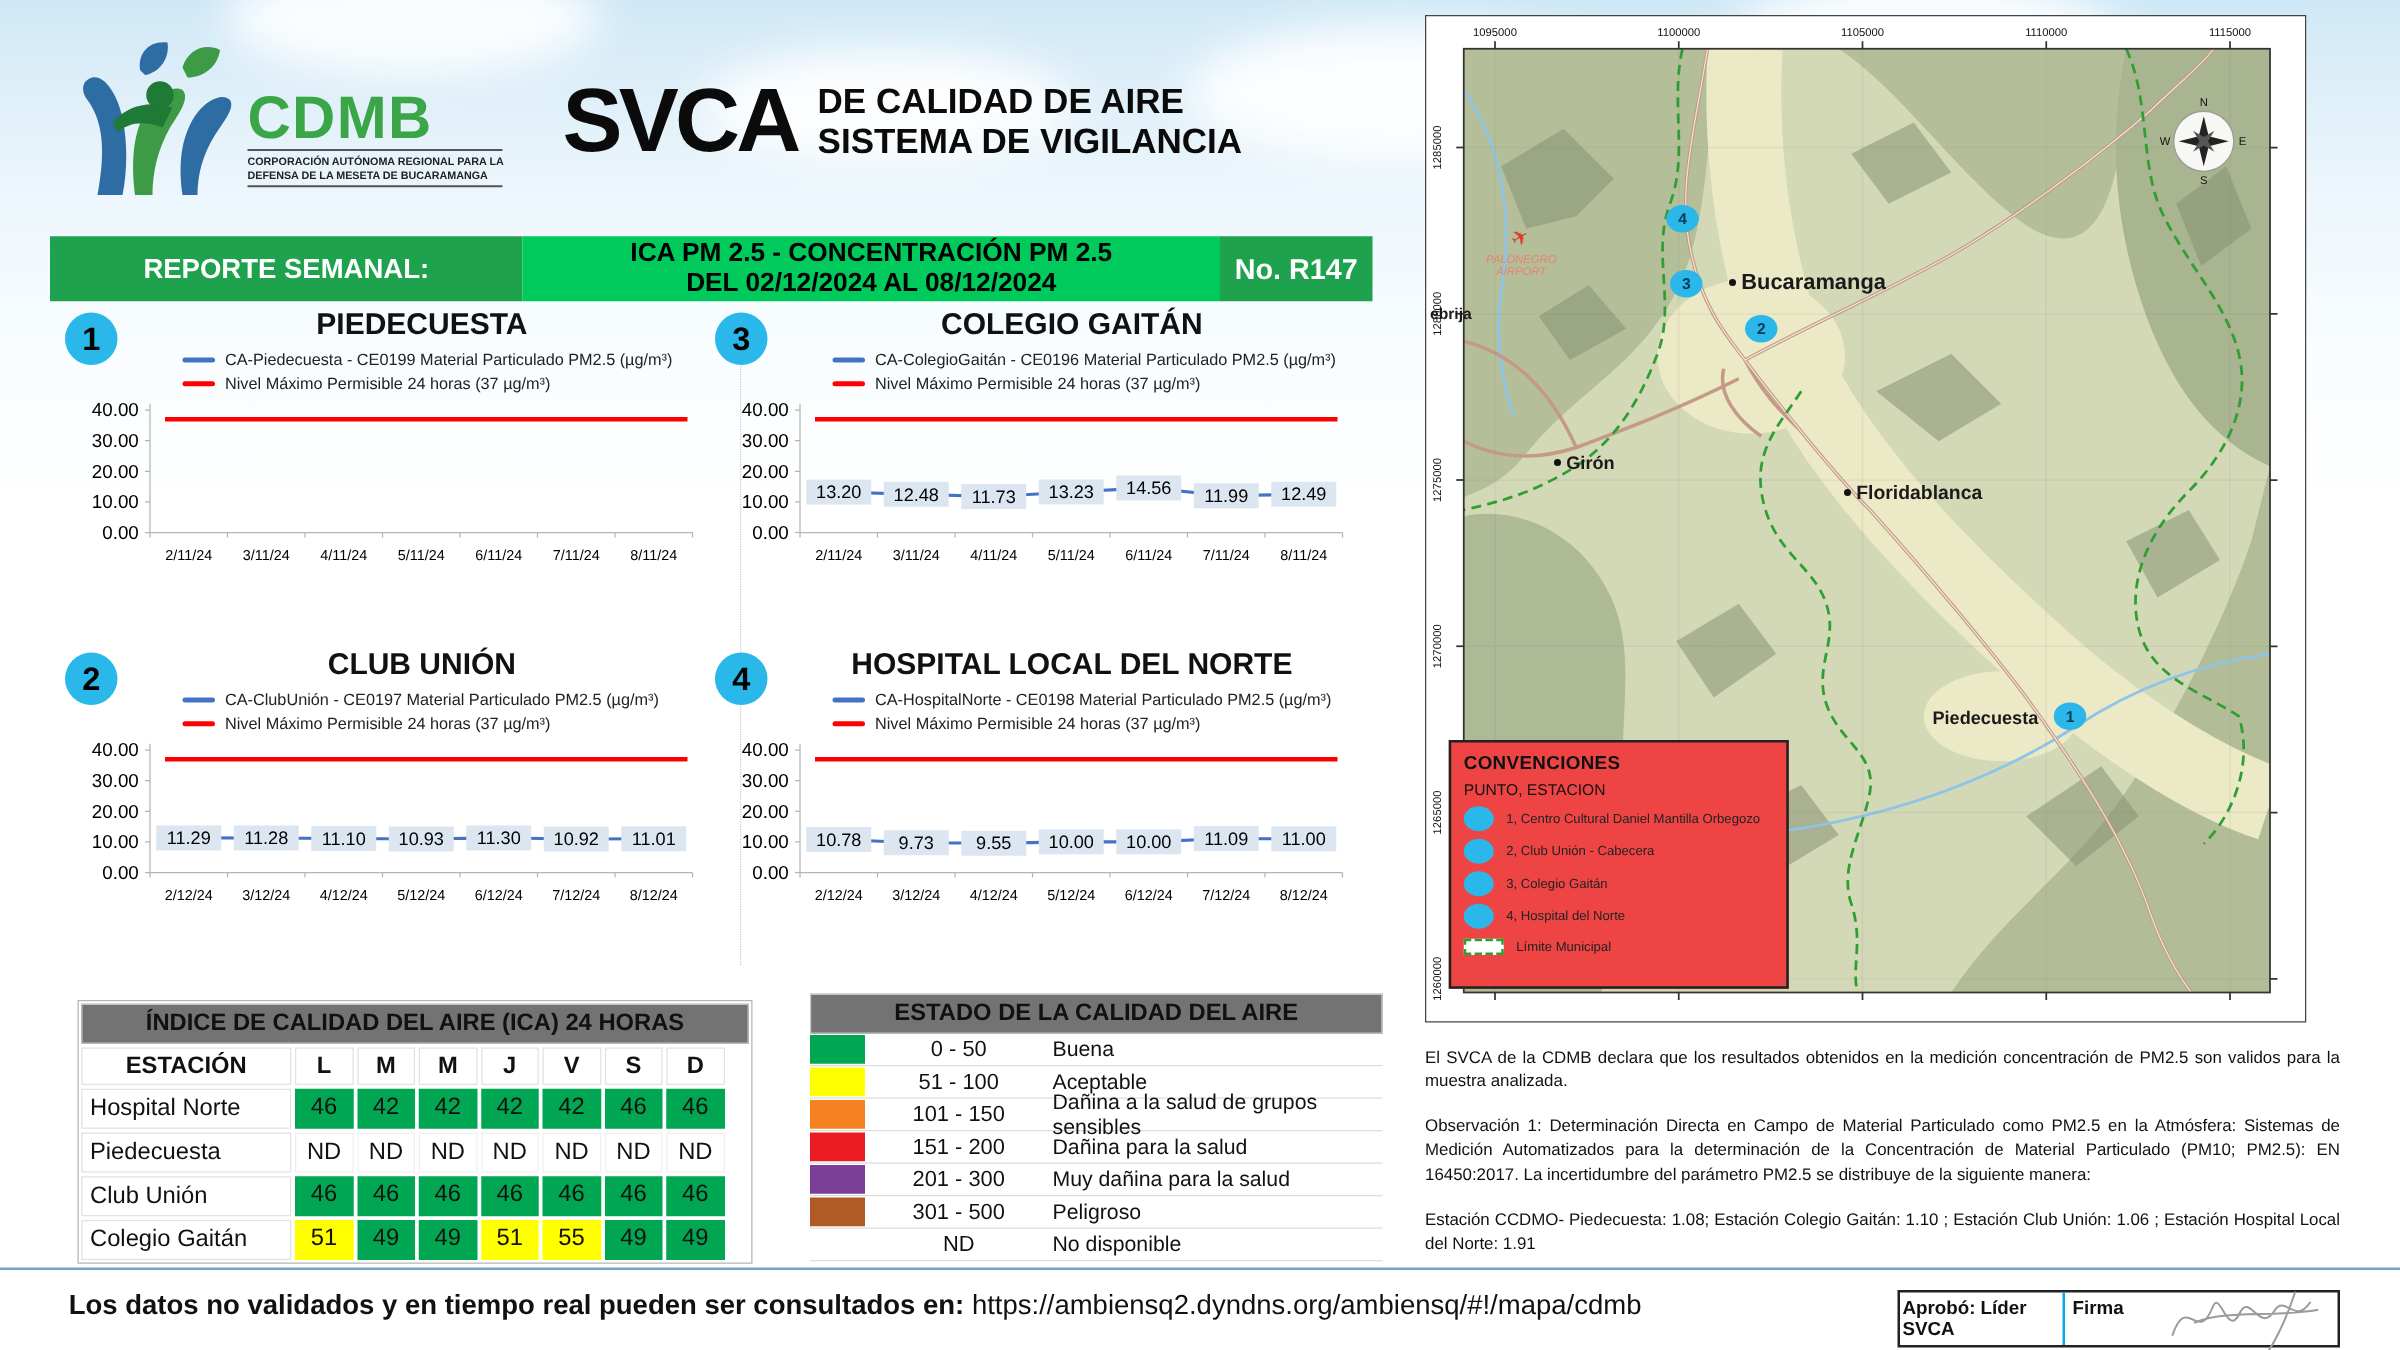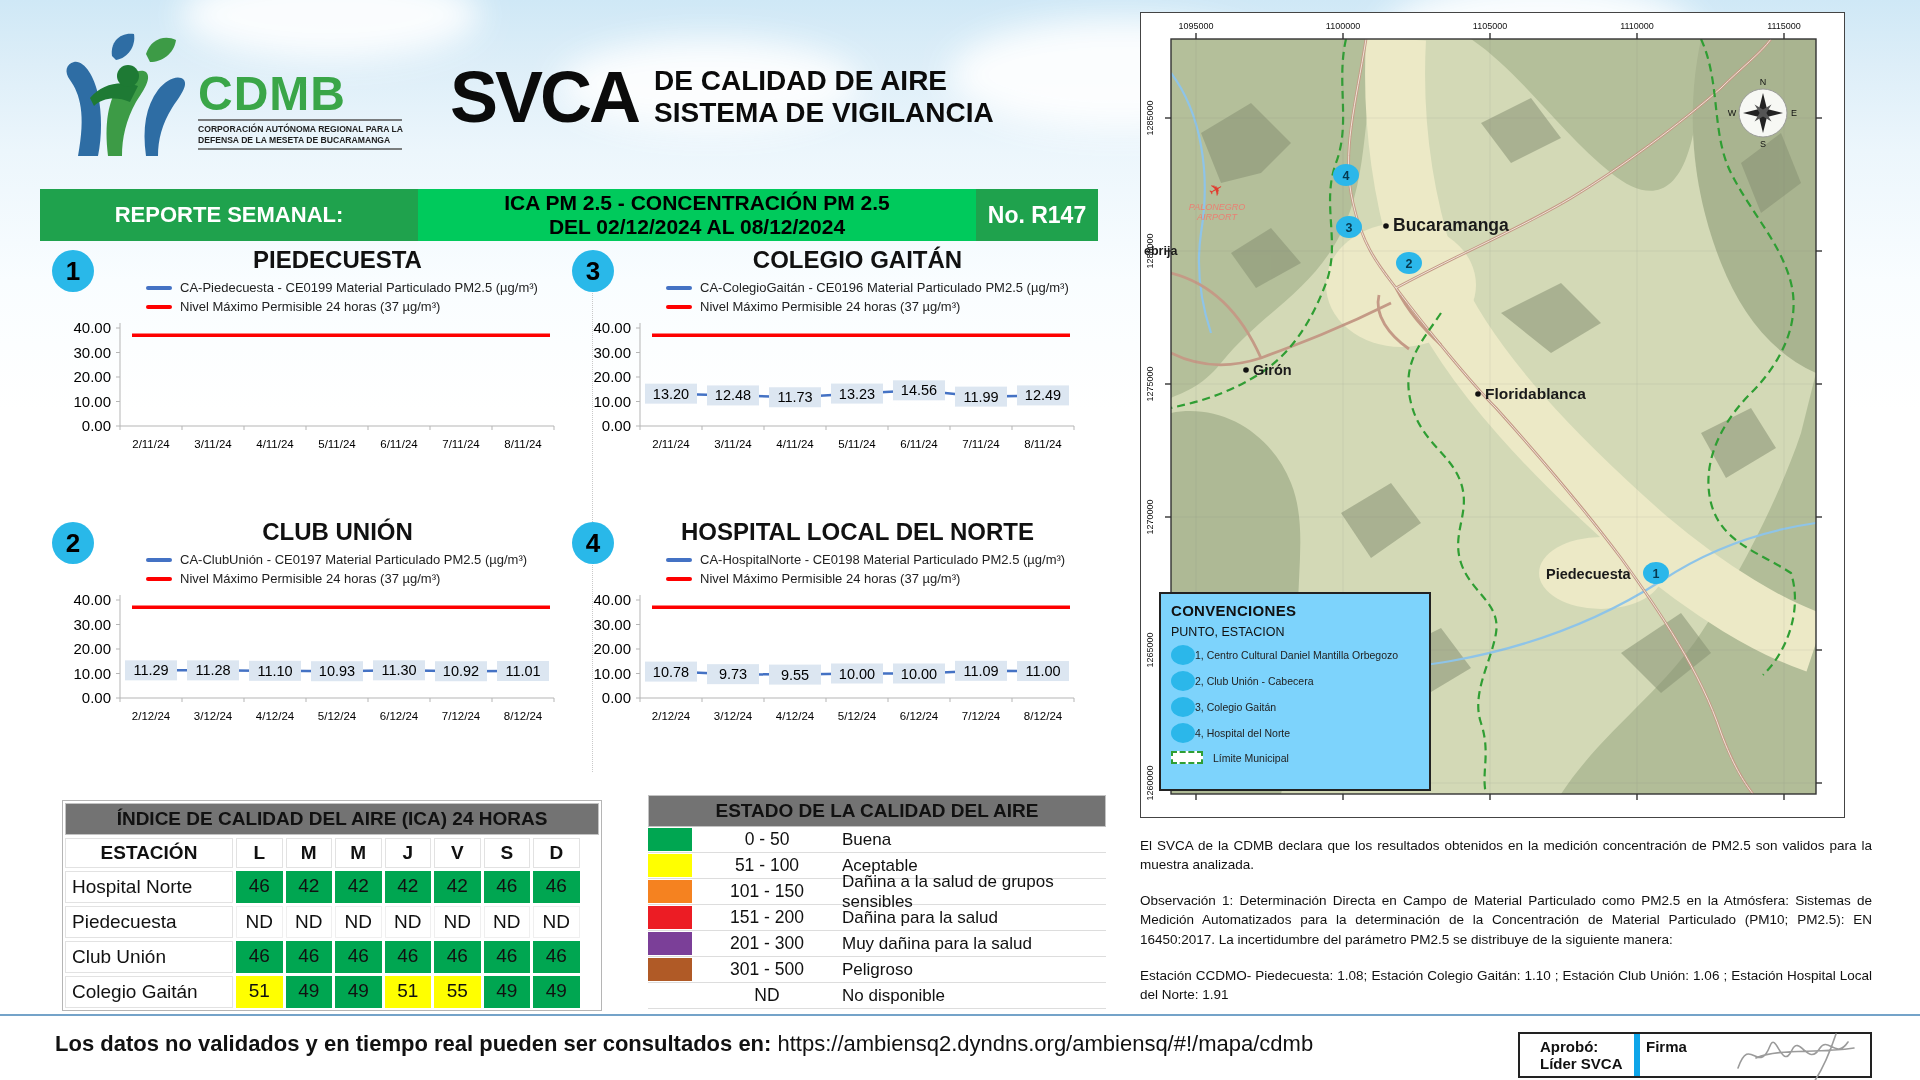--- a/index.html
+++ b/index.html
@@ -39,37 +39,37 @@
   .ica-v.yellow{background:#ffff00}
   .ica-v.none{background:#fff;border:1px solid #efefef}
   
   .estado-box{position:absolute;left:648px;top:795px;width:458px;background:#fff}
   .es-row{display:flex;align-items:stretch;border-bottom:1px solid #ddd;height:26px}
   .es-swatch{width:44px;flex:none;margin:1px 0}
   .es-range{width:150px;text-align:center;font-size:17.5px;align-self:center}
   .es-label{flex:1;font-size:17px;align-self:center}
   
   .map-frame{position:absolute;left:1140px;top:12px;width:705px;height:806px;background:#fff;border:1px solid #444}
-  .map-legend{position:absolute;left:18px;top:579px;width:272px;height:199px;background:#7dd3fc;border:2px solid #222;padding:8px 8px 6px 10px;z-index:5}
+  .map-legend{position:absolute;left:18px;top:579px;width:272px;height:199px;background:#ef4444;border:2px solid #222;padding:8px 8px 6px 10px;z-index:5}
   .ml-title{font-weight:700;font-size:15px;letter-spacing:.3px}
   .ml-sub{font-weight:400;font-size:12.5px;margin-top:6px}
-  .ml-item{display:flex;align-items:center;margin-top:6px}
+  .ml-item{display:flex;align-items:center;gap:10px;margin-top:6px}
   .ml-dot{width:24px;height:20px;border-radius:50%;background:#2bb7ea;flex:none}
   .ml-text{font-size:10.5px;color:#222}
   .ml-boundary{display:flex;align-items:center;gap:10px;margin-top:8px}
   .ml-dash{width:32px;height:13px;border:2px dashed #2f9e33;flex:none;background:#fff}
   
   .notes{position:absolute;left:1140px;top:836px;width:732px;font-size:13.5px;line-height:1.42;color:#111}
   .notes p{margin-bottom:17px;text-align:justify}
   
   .footer-line{position:absolute;left:0;top:1014px;width:1920px;border-top:2px solid #74a3c9}
   .footer-note{position:absolute;left:55px;top:1031px;font-size:22px;white-space:nowrap}
   .footer-note .b{font-weight:700}
   .approve-box{position:absolute;left:1518px;top:1032px;width:354px;height:46px;border:2px solid #222;display:flex;background:#fff}
-  .ap-cell1{width:120px;border-right:6px solid #0ea5e9;font-weight:700;font-size:15px;display:flex;align-items:center;padding-left:20px}
+  .ap-cell1{width:132px;border-right:2px solid #0ea5e9;font-weight:700;font-size:15px;display:flex;align-items:center;padding-left:2px}
   .ap-cell2{flex:1;position:relative;font-weight:700;font-size:15px;padding:4px 0 0 6px}
   .sig{position:absolute;right:2px;top:-8px}
 </style>
 </head>
 <body>
 
 <div class="page">
 
   <div class="cloud" style="left:560px;top:40px;width:300px;height:90px"></div>
   <div class="cloud" style="left:950px;top:20px;width:340px;height:110px"></div>

